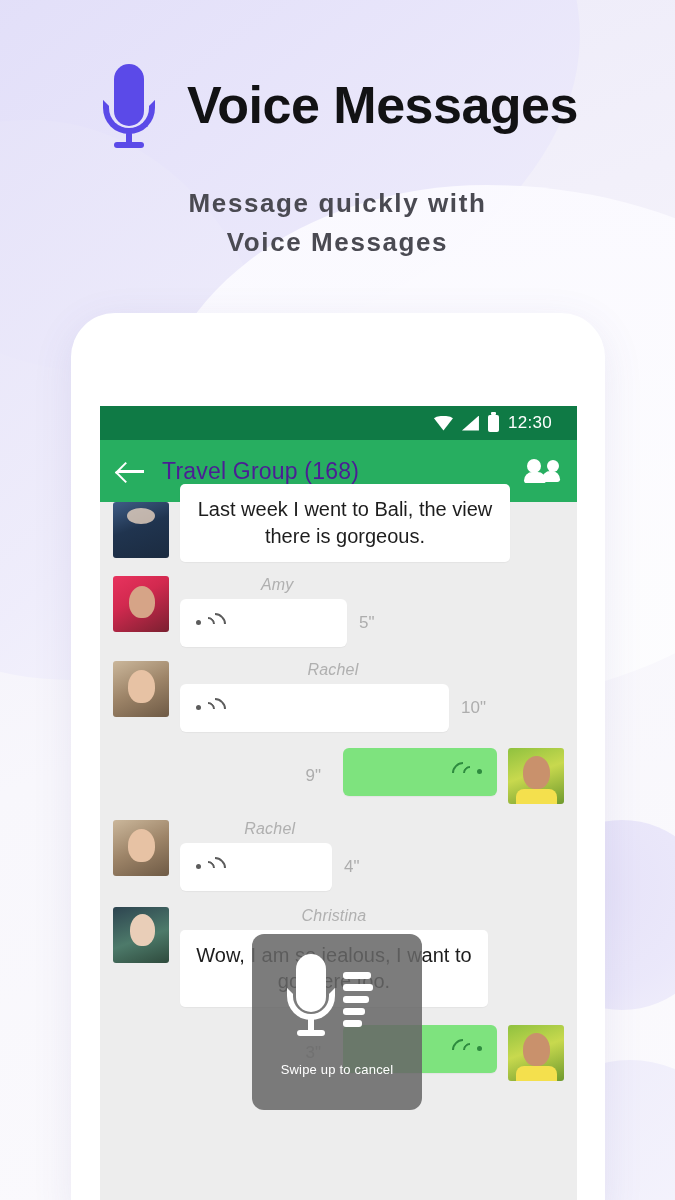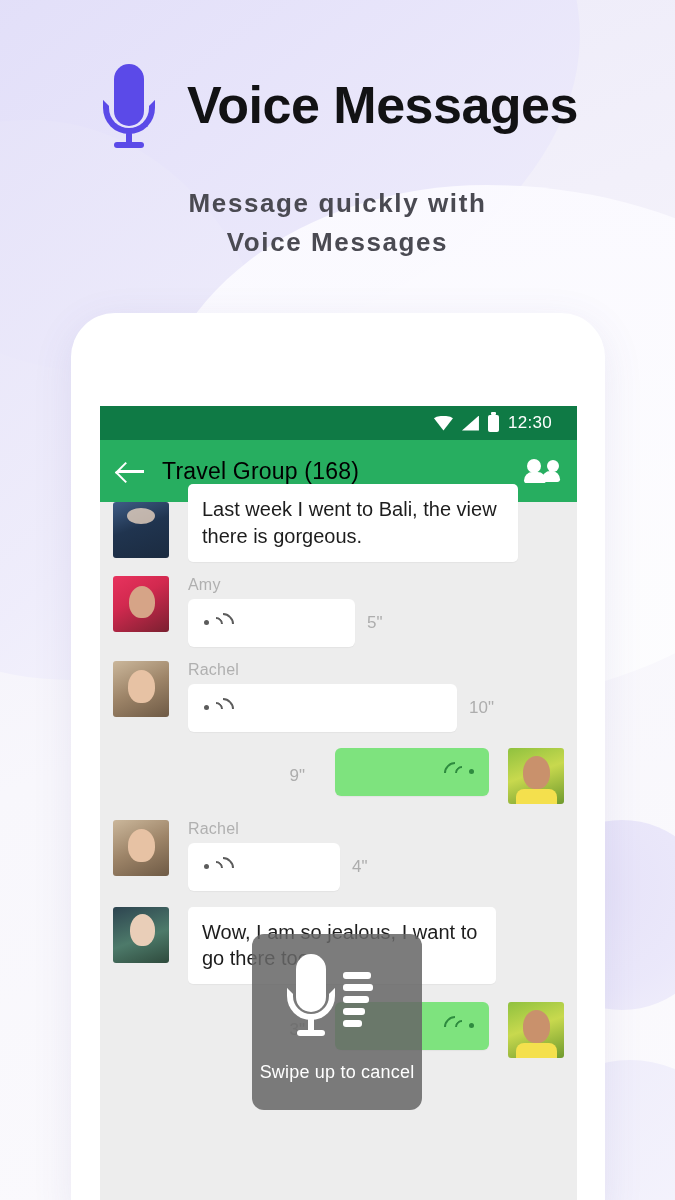--- a/index.html
+++ b/index.html
@@ -52,46 +52,46 @@
   .ic-wifi{width:19px;height:15px;background:#fff;clip-path:polygon(50% 100%,0% 18%,14% 8%,50% 0%,86% 8%,100% 18%);}
   .ic-signal{width:17px;height:15px;background:#fff;clip-path:polygon(100% 0,100% 100%,0 100%);}
   .ic-batt{width:11px;height:17px;background:#fff;border-radius:2px;position:relative;}
   .ic-batt:after{content:"";position:absolute;left:3px;top:-3px;width:5px;height:3px;background:#fff;border-radius:1px;}
 
   .appbar{height:62px;background:#27ae60;display:flex;align-items:center;padding:0 18px;gap:18px;}
   .back-arrow{width:26px;height:22px;position:relative;flex:0 0 auto;}
   .back-arrow:before{content:"";position:absolute;left:0;top:10px;width:26px;height:2.5px;background:#fff;}
   .back-arrow:after{content:"";position:absolute;left:0;top:5px;width:13px;height:13px;
       border-left:2.5px solid #fff;border-bottom:2.5px solid #fff;transform:rotate(45deg);}
-  .appbar-title{flex:1;color:#000000;font-size:23px;letter-spacing:.2px;}
+  .appbar-title{flex:1;color:#4c1d95;font-size:23px;letter-spacing:.2px;}
   .group-icon{position:relative;width:34px;height:24px;flex:0 0 auto;}
   .group-icon .p1{position:absolute;right:0;top:1px;width:12px;height:12px;border-radius:50%;background:#fff;}
   .group-icon .p1b{position:absolute;right:-1px;top:12px;width:18px;height:11px;border-radius:9px 9px 3px 3px;background:#fff;}
   .group-icon .p2{position:absolute;left:2px;top:0px;width:14px;height:14px;border-radius:50%;background:#fff;}
   .group-icon .p2b{position:absolute;left:-1px;top:13px;width:22px;height:11px;border-radius:10px 10px 3px 3px;background:#fff;}
 
   .chat{position:relative;height:711px;background:#ededed;padding:0 13px;box-sizing:border-box;}
 
-  .row{display:flex;gap:19px;margin-top:14px;align-items:flex-start;}
+  .row{display:flex;gap:11px;margin-top:14px;align-items:flex-start;text-align:center;}
   .row.out{justify-content:flex-end;}
   .avatar{width:56px;height:56px;border-radius:3px;flex:0 0 auto;background-size:cover;background-position:center;}
   .av-man{background:linear-gradient(160deg,#3f5d86 0%,#20344f 45%,#1b2b40 100%);position:relative;}
   .av-man:after{content:"";position:absolute;left:14px;top:6px;width:28px;height:16px;border-radius:50%;background:#e8d3c0;opacity:.8;}
   .av-amy{background:linear-gradient(150deg,#e8335e 0%,#d2294f 40%,#7a2030 100%);position:relative;}
   .av-amy:after{content:"";position:absolute;left:16px;top:10px;width:26px;height:32px;border-radius:50% 50% 45% 45%;background:#d6a487;}
   .av-rachel{background:linear-gradient(155deg,#cbb79b 0%,#9d8468 50%,#6e5a45 100%);position:relative;}
   .av-rachel:after{content:"";position:absolute;left:15px;top:9px;width:27px;height:33px;border-radius:50% 50% 45% 45%;background:#e7c2a4;}
   .av-christina{background:linear-gradient(160deg,#2d4450 0%,#4d7a6a 55%,#2e4a3c 100%);position:relative;}
   .av-christina:after{content:"";position:absolute;left:17px;top:7px;width:25px;height:32px;border-radius:50% 50% 45% 45%;background:#e9ceb8;}
   .av-me{background:linear-gradient(160deg,#8fc13f 0%,#c8d94e 45%,#6f9a2e 100%);position:relative;}
   .av-me:after{content:"";position:absolute;left:15px;top:8px;width:27px;height:33px;border-radius:50% 50% 45% 45%;background:#c9916c;}
   .av-me:before{content:"";position:absolute;left:8px;bottom:0;width:41px;height:15px;background:#f4e04d;border-radius:8px 8px 0 0;z-index:1;}
 
   .msgcol{display:flex;flex-direction:column;max-width:330px;}
-  .sender{font-size:16px;color:#b0b0b0;margin-bottom:5px;letter-spacing:.2px;}
+  .sender{font-size:16px;color:#b0b0b0;margin-bottom:5px;letter-spacing:.2px;font-style:italic;}
   .bubble{background:#fff;border-radius:5px;padding:12px 14px;font-size:20px;line-height:1.34;color:#1d1d1d;
       box-shadow:0 1px 1px rgba(0,0,0,.04);}
   .bubble.top-clip{border-radius:5px;}
   .voice-bubble{background:#fff;border-radius:6px;height:48px;display:flex;align-items:center;padding:0 16px;
       box-shadow:0 1px 1px rgba(0,0,0,.04);}
   .voice-row{display:flex;align-items:center;gap:12px;}
   .dur{font-size:17px;color:#adadad;}
   .wave-in{width:26px;height:22px;position:relative;}
   .wave-in i{position:absolute;display:block;border:2.6px solid #5c5c5c;border-radius:50%;
       border-right-color:transparent;border-top-color:transparent;border-bottom-color:transparent;}
@@ -119,21 +119,21 @@
       border:6px solid #fff;border-top-color:transparent;border-radius:0 0 28px 28px;}
   .rec-mic .stem{position:absolute;left:17px;top:64px;width:6px;height:14px;background:#fff;}
   .rec-mic .base{position:absolute;left:6px;top:76px;width:28px;height:6px;background:#fff;border-radius:3px;}
   .rec-bars{position:absolute;left:76px;top:28px;width:34px;display:flex;flex-direction:column;gap:5px;}
   .rec-bars span{display:block;height:7px;background:#fff;border-radius:3px;}
   .rec-bars span:nth-child(1){width:28px;}
   .rec-bars span:nth-child(2){width:30px;}
   .rec-bars span:nth-child(3){width:26px;}
   .rec-bars span:nth-child(4){width:22px;}
   .rec-bars span:nth-child(5){width:19px;}
-  .rec-text{color:#fff;font-size:18px;margin-top:-2px;letter-spacing:.2px;}
+  .rec-text{color:#fff;font-size:13px;margin-top:-2px;letter-spacing:.2px;}
 </style>
 </head>
 <body>
 
 <div class="bg">
   <div class="blob-top"></div>
   <div class="blob-left"></div>
   <div class="blob-white"></div>
   <div class="circle-right"></div>
   <div class="circle-br"></div>
@@ -244,20 +244,21 @@
               </div>
             </div>
             <div class="dur">4"</div>
           </div>
         </div>
       </div>
 
       <div class="row" style="margin-top:16px;">
         <div class="avatar av-christina"></div>
         <div class="msgcol">
+          <div class="sender">Christina</div>
           <div class="bubble" style="width:280px;">Wow, I am so jealous, I want to go there too.</div>
         </div>
       </div>
 
       <div class="row out" style="margin-top:18px;">
         <div class="dur" style="align-self:center;margin-right:11px;">3"</div>
         <div class="voice-bubble-out">
           <div class="wave-out">
             <i class="d"></i>
               <i class="a1"></i>

